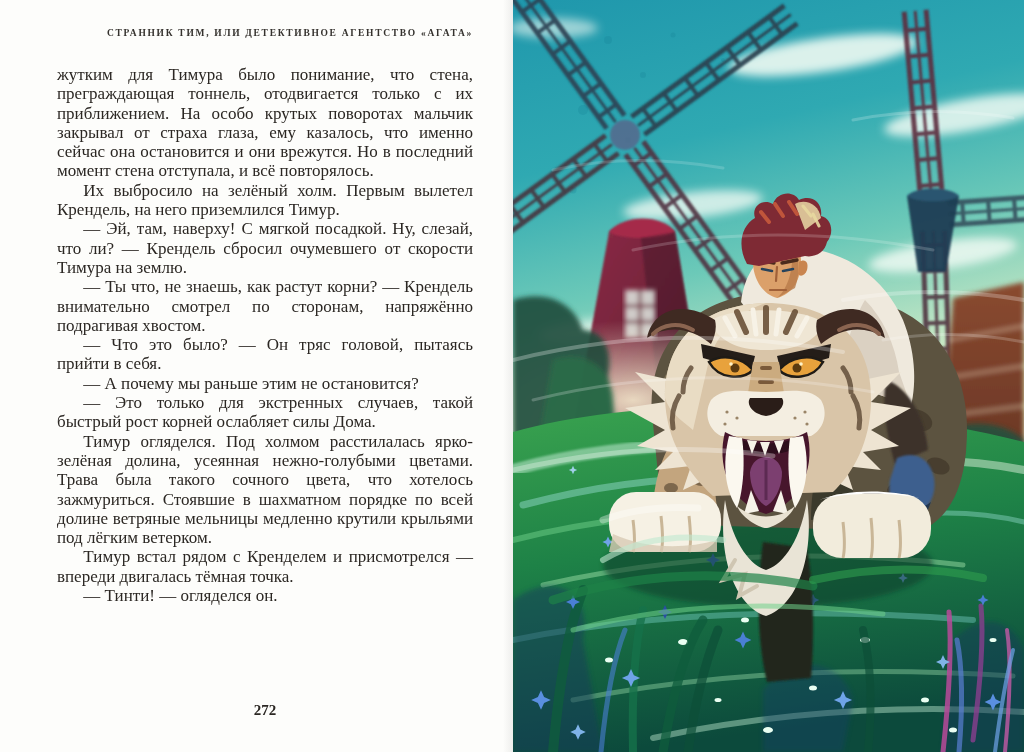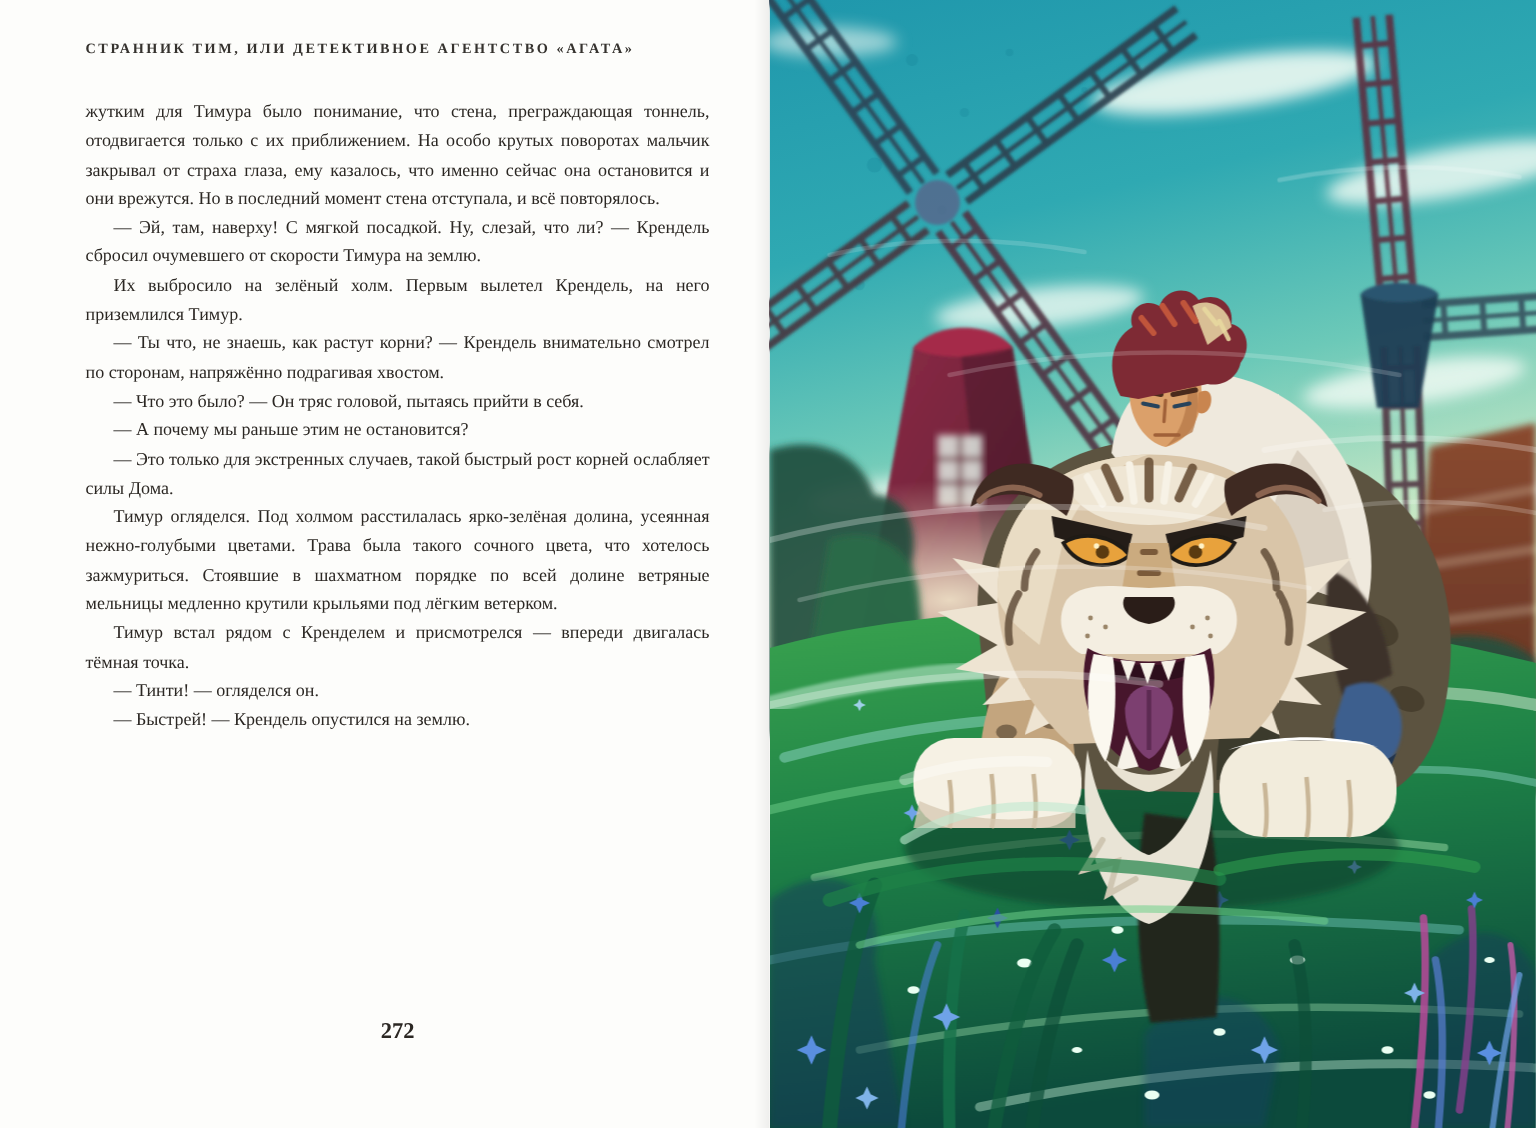--- a/index.html
+++ b/index.html
@@ -1,54 +1,53 @@
 <!DOCTYPE html>
 <html lang="ru"><head>
 <meta charset="utf-8">
 <style>
   html,body{margin:0;padding:0;}
   body{width:1024px;height:752px;overflow:hidden;background:#ffffff;
        font-family:"Liberation Serif","DejaVu Serif",serif;}
   .spread{position:relative;width:1024px;height:752px;background:#fdfdfb;display:flex;}
   
   .page-left{position:relative;width:513px;height:752px;background:#fdfdfb;flex:none;}
-  .running-head{position:absolute;top:28px;left:57px;width:416px;text-align:left;
+  .running-head{position:absolute;top:28px;left:57px;width:416px;text-align:right;
       font-size:9.5px;font-weight:bold;letter-spacing:1.7px;color:#35322e;white-space:nowrap;}
   .body-text{position:absolute;top:65px;left:57px;width:416px;
-      font-size:12px;line-height:19.3px;color:#2b2723;text-align:justify;
+      font-size:17px;line-height:19.3px;color:#2b2723;text-align:justify;
       hyphens:auto;-webkit-hyphens:auto;}
   .body-text p{margin:0;text-indent:1.55em;}
   .body-text p.no-indent{text-indent:0;}
-  .page-number{position:absolute;top:680px;left:57px;width:416px;text-align:center;
+  .page-number{position:absolute;top:702px;left:57px;width:416px;text-align:center;
       font-size:15px;font-weight:bold;color:#2b2723;}
   .gutter-shade{position:absolute;top:0;right:0;width:10px;height:752px;
       background:linear-gradient(to right,rgba(0,0,0,0),rgba(40,40,40,0.07));}
   
   .page-right{position:relative;width:511px;height:752px;flex:none;overflow:hidden;}
   .page-right svg{display:block;}
 </style>
 </head>
 <body>
 
 <div class="spread">
 
   <div class="page-left">
     <div class="running-head">СТРАННИК ТИМ, ИЛИ ДЕТЕКТИВНОЕ АГЕНТСТВО «АГАТА»</div>
     <div class="body-text">
         <p class="no-indent">жутким для Тимура было понимание, что стена, преграждающая тоннель, отодвигается только с их приближением. На особо крутых поворотах мальчик закрывал от страха глаза, ему казалось, что именно сейчас она остановится и они врежутся. Но в последний момент стена отступала, и всё повторялось.</p>
+        <p>Их выбросило на зелёный холм. Первым вылетел Крендель, на него приземлился Тимур.</p>
         <p>— Эй, там, наверху! С мягкой посадкой. Ну, слезай, что ли? — Крендель сбросил очумевшего от скорости Тимура на землю.</p>
-        <p>Их выбросило на зелёный холм. Первым вылетел Крендель, на него приземлился Тимур.</p>
         <p>— Ты что, не знаешь, как растут корни? — Крендель внимательно смотрел по сторонам, напряжённо подрагивая хвостом.</p>
         <p>— Что это было? — Он тряс головой, пытаясь прийти в себя.</p>
         <p>— А почему мы раньше этим не остановится?</p>
         <p>— Это только для экстренных случаев, такой быстрый рост корней ослабляет силы Дома.</p>
         <p>Тимур огляделся. Под холмом расстилалась ярко-зелёная долина, усеянная нежно-голубыми цветами. Трава была такого сочного цвета, что хотелось зажмуриться. Стоявшие в шахматном порядке по всей долине ветряные мельницы медленно крутили крыльями под лёгким ветерком.</p>
         <p>Тимур встал рядом с Кренделем и присмотрелся — впереди двигалась тёмная точка.</p>
         <p>— Тинти! — огляделся он.</p>
-        <p>— Быстрей! — Крендель опустился на землю.</p>
       </div>
     <div class="page-number">272</div>
     <div class="gutter-shade"></div>
   </div>
 
   <div class="page-right">
     <svg width="511" height="752" viewBox="0 0 511 752" role="img" aria-label="Мальчик с тёмно-рыжими волосами в белой футболке верхом на огромном рогатом саблезубом звере, бегущем по ярко-зелёной долине с голубыми цветами; на заднем плане ветряные мельницы и бирюзовое небо с облаками">
       <defs>
         <linearGradient id="sky" x1="0" y1="0" x2="0.25" y2="1">
           <stop offset="0" stop-color="#1f97ac"></stop>

